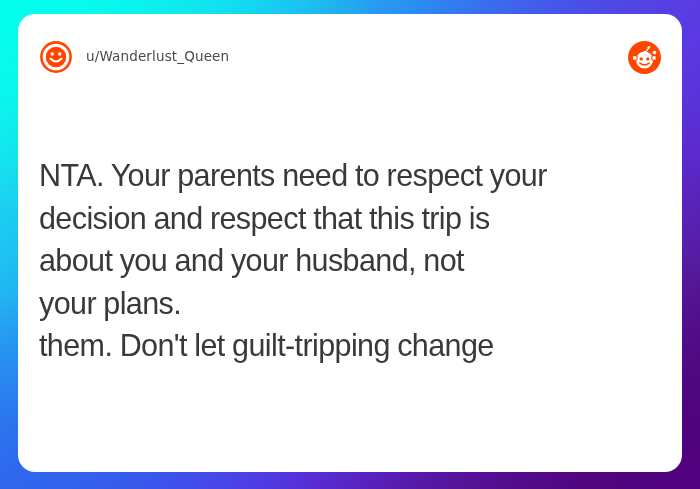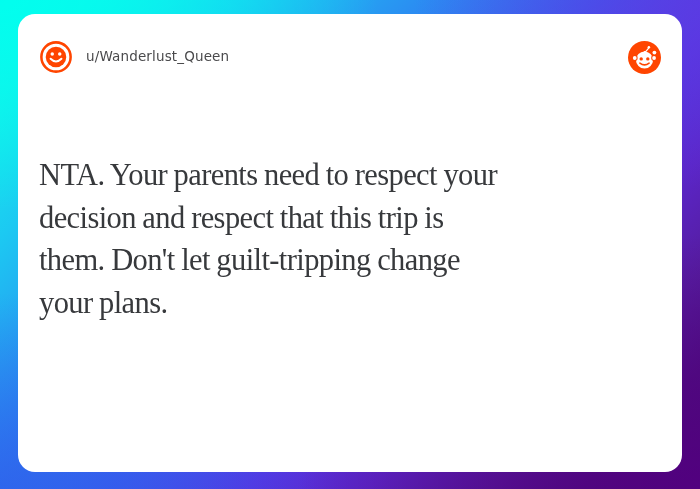--- a/index.html
+++ b/index.html
@@ -96,21 +96,21 @@
     flex: 0 0 33px;
     display: block;
   }
 
   
   .card-body {
     position: absolute;
     left: 21px;
     right: 20px;
     top: 140px;
-    font-family: Liberation Serif, serif;
+    font-family: Liberation Sans, sans-serif;
     font-size: 30.5px;
     line-height: 42.5px;
     letter-spacing: -0.6px;
     color: #37393C;
     font-weight: 400;
     word-spacing: -0.5px;
   }
   .card-body .ln { display: block; white-space: nowrap; }
 </style>
 </head>
@@ -153,18 +153,19 @@
         <circle cx="16.0" cy="21.7" r="2.05" fill="#FF4500"></circle>
         <circle cx="24.0" cy="21.7" r="2.05" fill="#FF4500"></circle>
         <path d="M14.4 26.9 Q20 31.1 25.6 26.9" fill="none" stroke="#FF4500" stroke-width="1.9" stroke-linecap="round"></path>
       </svg>
 
     </div>
 
     <div class="card-body">
       <span class="ln">NTA. Your parents need to respect your</span>
       <span class="ln">decision and respect that this trip is</span>
+      <span class="ln">about you and your husband, not</span>
+      <span class="ln">your plans.</span>
       <span class="ln">them. Don't let guilt-tripping change</span>
-      <span class="ln">your plans.</span>
     </div>
 
   </div>
 </div>
 
 </body></html>

